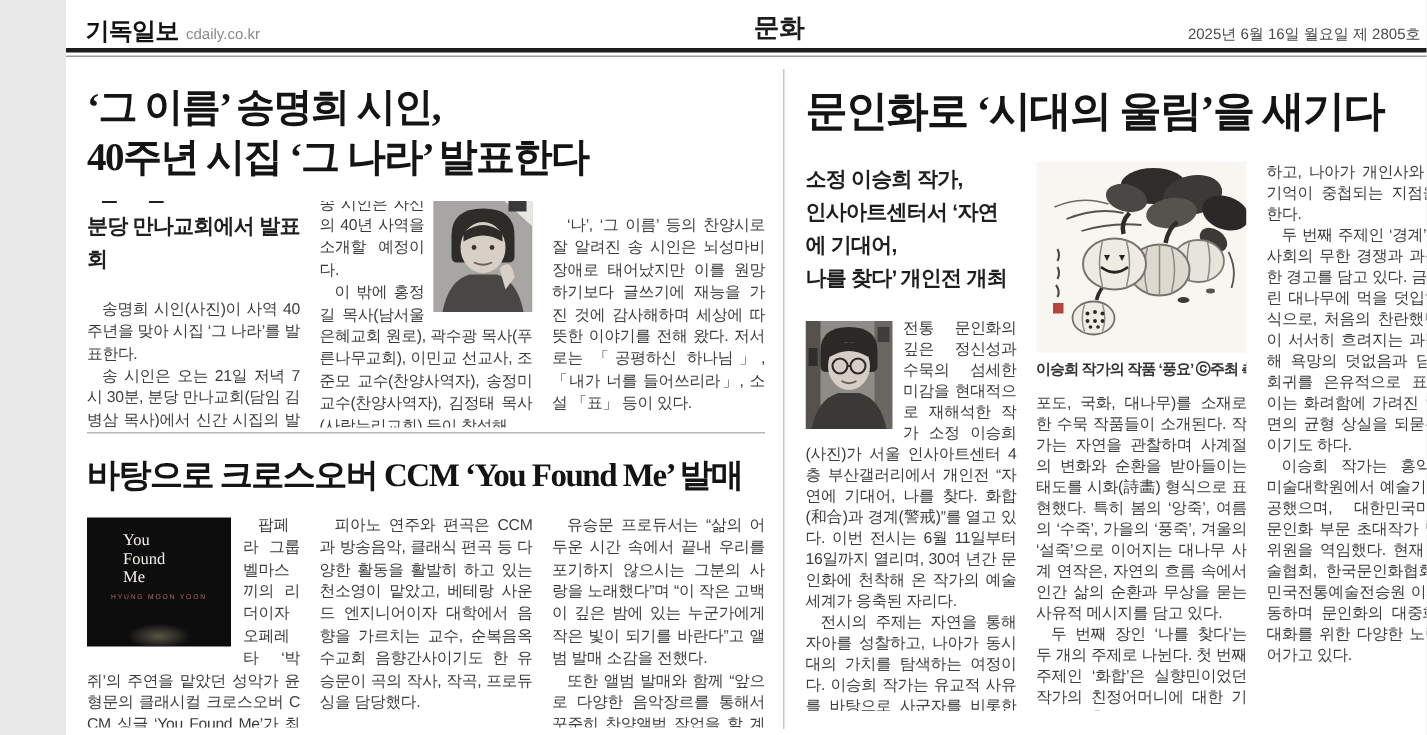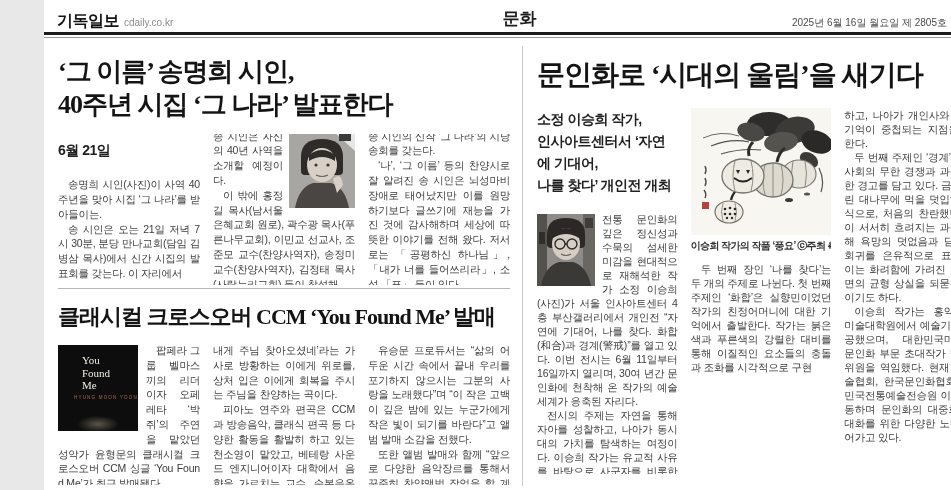--- a/index.html
+++ b/index.html
@@ -38,21 +38,21 @@
   .subhead{font-size:14px;line-height:22px;font-weight:bold;color:#1f1f1f;letter-spacing:-0.5px;}
   .subhead-gap{margin-bottom:16px;}
   .bp{margin:0;font-size:10.5px;line-height:14.8px;text-align:justify;color:#3c3c3c;
       letter-spacing:-0.2px;word-break:break-all;}
   .sec-right .bp{line-height:14px;}
   .indent{text-indent:10px;}
   
   .photo-poet{float:right;width:66px;height:77px;margin:2px 0 3px 6px;background:#9c9c9c;overflow:hidden;}
   .photo-artist{float:left;width:58px;height:72px;margin:2px 7px 3px 0;background:#8f8f8f;overflow:hidden;}
   .album{float:left;width:80px;height:86px;margin:2px 8px 2px 0;background:#0d0d0d;position:relative;
-         background-image:radial-gradient(ellipse 30px 12px at 50% 92%, #5a5548 0%, rgba(13,13,13,0) 70%);}
+         background-image:radial-gradient(ellipse 30px 12px at 50% 92%, #5a5548 0%, rgba(13,13,13,0) 70%);padding-left:16px;}
   .album-title{position:absolute;left:24px;top:9px;font-family:"Liberation Serif",serif;
                color:#f3efe6;font-size:11px;line-height:12.5px;}
   .album-artist{position:absolute;left:16px;top:50px;font-size:4.5px;letter-spacing:1.2px;color:#b06a55;}
   .artwork{width:100%;height:127px;background:#f7f6f2;overflow:hidden;}
   .caption{font-size:10px;font-weight:bold;color:#333;margin-top:4px;margin-bottom:9px;
            letter-spacing:-0.6px;white-space:nowrap;overflow:hidden;}
   svg{display:block;}
 </style>
 </head>
 <body>
@@ -76,22 +76,23 @@
 
     <div class="art-top">
       <div class="hl hl-poet">
         <div>‘그 이름’ 송명희 시인,</div>
         <div>40주년 시집 ‘그 나라’ 발표한다</div>
       </div>
       <div class="cols cols-poet">
         <div class="col">
           <div class="subhead subhead-gap">
             <div>6월 21일</div>
-          </div>
-          <p class="bp indent">송명희 시인(사진)이 사역 40주년을 맞아 시집 ‘그 나라’를 받아들이는.</p>
+            <div>분당 만나교회에서 발표회</div>
+          </div>
+          <p class="bp indent">송명희 시인(사진)이 사역 40주년을 맞아 시집 ‘그 나라’를 발표한다.</p>
           <p class="bp indent">송 시인은 오는 21일 저녁 7시 30분, 분당 만나교회(담임 김병삼 목사)에서 신간 시집의 발표회를 갖는다. 이 자리에서</p>
         </div>
         <div class="col">
           <div class="photo-poet">
             <svg width="66" height="77" viewBox="0 0 66 77">
               <rect width="66" height="77" fill="#a8a6a3"></rect>
               <polygon points="44,0 66,0 66,20" fill="#e9e7e4"></polygon>
               <rect x="50" y="2" width="12" height="8" fill="#3a3a3a"></rect>
               <path d="M12,26 Q12,8 33,8 Q54,8 54,26 L54,40 Q54,44 50,44 L16,44 Q12,44 12,40 Z" fill="#2e2b29"></path>
               <ellipse cx="33" cy="34" rx="15" ry="17" fill="#d8d0c6"></ellipse>
@@ -100,45 +101,43 @@
               <circle cx="39" cy="34" r="1.6" fill="#3a3632"></circle>
               <path d="M27,44 Q33,47 39,44" stroke="#6b5f55" stroke-width="1.2" fill="none"></path>
               <path d="M6,77 Q10,56 24,52 L42,52 Q56,56 60,77 Z" fill="#4a4643"></path>
               <path d="M44,48 Q52,40 54,54 L48,62 Z" fill="#d8d0c6"></path>
             </svg>
           </div>
           <p class="bp">송 시인은 자신의 40년 사역을 소개할 예정이다.</p>
           <p class="bp indent">이 밖에 홍정길 목사(남서울은혜교회 원로), 곽수광 목사(푸른나무교회), 이민교 선교사, 조준모 교수(찬양사역자), 송정미 교수(찬양사역자), 김정태 목사(사랑누리교회) 등이 참석해</p>
         </div>
         <div class="col">
-          <p class="bp">송 시인의 신작 ‘그 나라’의 시낭송회를 갖는다.</p>
           <p class="bp indent"><span>‘나’, ‘그 이름’ 등의 찬양시로 잘 알려진 송 시인은 뇌성마비 장애로 태어났지만 이를 원망하기보다 글쓰기에 재능을 가진 것에 감사해하며 세상에 따뜻한 이야기를 전해 왔다. 저서로는 「공평하신 하나님」, 「내가 너를 들어쓰리라」, 소설 「표」 등이 있다.</span></p>
         </div>
       </div>
     </div>
 
     <div class="hrule"></div>
 
     <div class="art-bottom">
-      <div class="hl hl-ccm">클래시컬 크로스오버 CCM ‘You Found Me’ 발매</div>
+      <div class="hl hl-ccm">바탕으로 크로스오버 CCM ‘You Found Me’ 발매</div>
       <div class="cols cols-ccm">
         <div class="col">
           <div class="album">
             <div class="album-title">
               <div>You</div>
               <div>Found</div>
               <div>Me</div>
             </div>
             <div class="album-artist">HYUNG MOON YOON</div>
           </div>
           <p class="bp indent">팝페라 그룹 벨마스끼의 리더이자 오페레타 ‘박쥐’의 주연을 맡았던 성악가 윤형문의 클래시컬 크로스오버 CCM 싱글 ‘You Found Me’가 최근 발매됐다.</p>
 
         </div>
         <div class="col">
-          <p class="bp">내게 주님 찾아오셨네’라는 가사로 방황하는 이에게 위로를, 상처 입은 이에게 회복을 주시는 주님을 찬양하는 곡이다.</p>
           <p class="bp indent">피아노 연주와 편곡은 CCM과 방송음악, 클래식 편곡 등 다양한 활동을 활발히 하고 있는 천소영이 맡았고, 베테랑 사운드 엔지니어이자 대학에서 음향을 가르치는 교수, 순복음옥수교회 음향간사이기도 한 유승문이 곡의 작사, 작곡, 프로듀싱을 담당했다.</p>
         </div>
         <div class="col">
           <p class="bp indent">유승문 프로듀서는 “삶의 어두운 시간 속에서 끝내 우리를 포기하지 않으시는 그분의 사랑을 노래했다”며 “이 작은 고백이 깊은 밤에 있는 누군가에게 작은 빛이 되기를 바란다”고 앨범 발매 소감을 전했다.</p>
           <p class="bp indent"><span>또한 앨범 발매와 함께 “앞으로 다양한 음악장르를 통해서 꾸준히 찬양앨범 작업을 할 계획”이라고 덧붙였다.</span></p>
         </div>
       </div>
     </div>
   </div>
 
@@ -217,20 +216,21 @@
               <circle cx="36" cy="110" r="1.2" fill="#2a2927"></circle>
                 <circle cx="41" cy="110" r="1.2" fill="#2a2927"></circle>
 
               <path d="M14,58 Q16,62 14,66 M14,70 Q16,74 14,78 M13,82 Q16,86 14,90" stroke="#4a4844" stroke-width="1.4" fill="none"></path>
               <rect x="11" y="94" width="7" height="7" fill="#b5443a"></rect>
               <ellipse cx="98" cy="92" rx="4" ry="2" fill="#3b3a37"></ellipse>
               <ellipse cx="116" cy="86" rx="3" ry="1.6" fill="#55534e"></ellipse>
             </svg>
           </div>
           <div class="caption">이승희 작가의 작품 ‘풍요’ ⓒ주최 측 제공</div>
+          <p class="bp">포도, 국화, 대나무)를 소재로 한 수묵 작품들이 소개된다. 작가는 자연을 관찰하며 사계절의 변화와 순환을 받아들이는 태도를 시화(詩畵) 형식으로 표현했다. 특히 봄의 ‘앙죽’, 여름의 ‘수죽’, 가을의 ‘풍죽’, 겨울의 ‘설죽’으로 이어지는 대나무 사계 연작은, 자연의 흐름 속에서 인간 삶의 순환과 무상을 묻는 사유적 메시지를 담고 있다.</p>
           <p class="bp indent">두 번째 장인 ‘나를 찾다’는 두 개의 주제로 나뉜다. 첫 번째 주제인 ‘화합’은 실향민이었던 작가의 친정어머니에 대한 기억에서 출발한다. 작가는 붉은색과 푸른색의 강렬한 대비를 통해 이질적인 요소들의 충돌과 조화를 시각적으로 구현</p>
         </div>
 
         <div class="col">
           <p class="bp">하고, 나아가 개인사와 시대의 기억이 중첩되는 지점을 탐색한다.</p>
           <p class="bp indent">두 번째 주제인 ‘경계’는 현대 사회의 무한 경쟁과 과욕에 대한 경고를 담고 있다. 금니로 그린 대나무에 먹을 덧입히는 방식으로, 처음의 찬란했던 금빛이 서서히 흐려지는 과정을 통해 욕망의 덧없음과 담아내고 회귀를 은유적으로 표현했다. 이는 화려함에 가려진 인간 내면의 균형 상실을 되묻는 작업이기도 하다.</p>
           <p class="bp indent"><span>이승희 작가는 홍익대학교 미술대학원에서 예술기획을 전공했으며, 대한민국미술대전 문인화 부문 초대작가 및 심사위원을 역임했다. 현재 한국미술협회, 한국문인화협회, 대한민국전통예술전승원 이사로 활동하며 문인화의 대중화와 현대화를 위한 다양한 노력을 이어가고 있다.</span></p>
         </div>
 
       </div>

